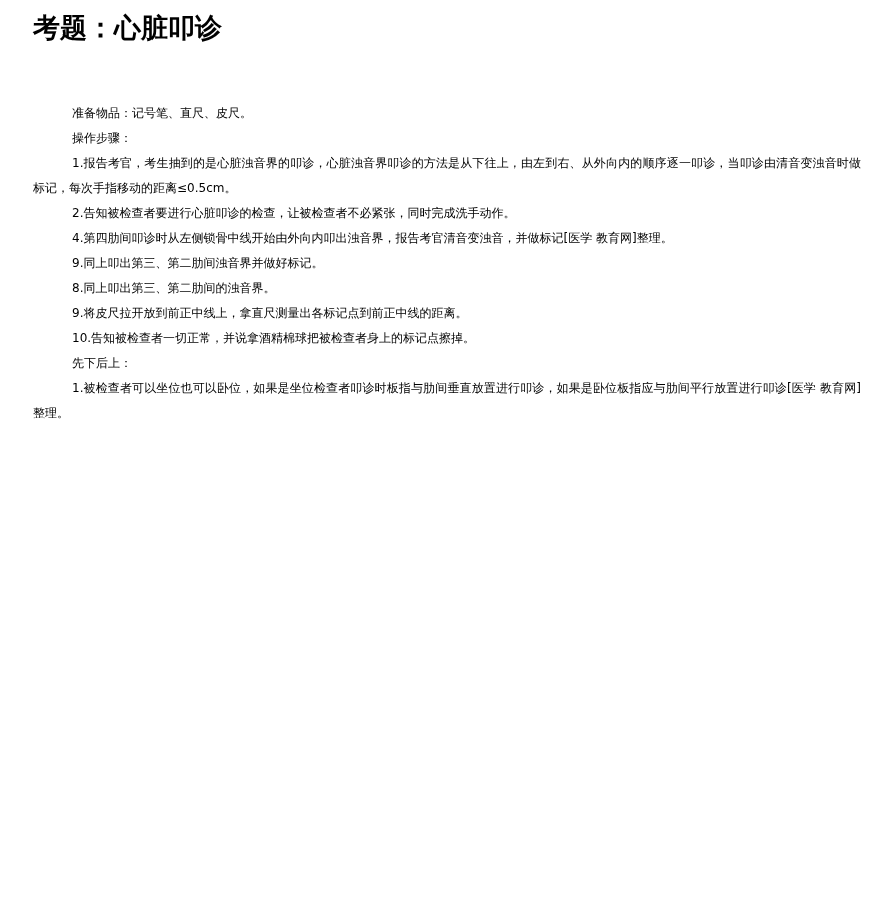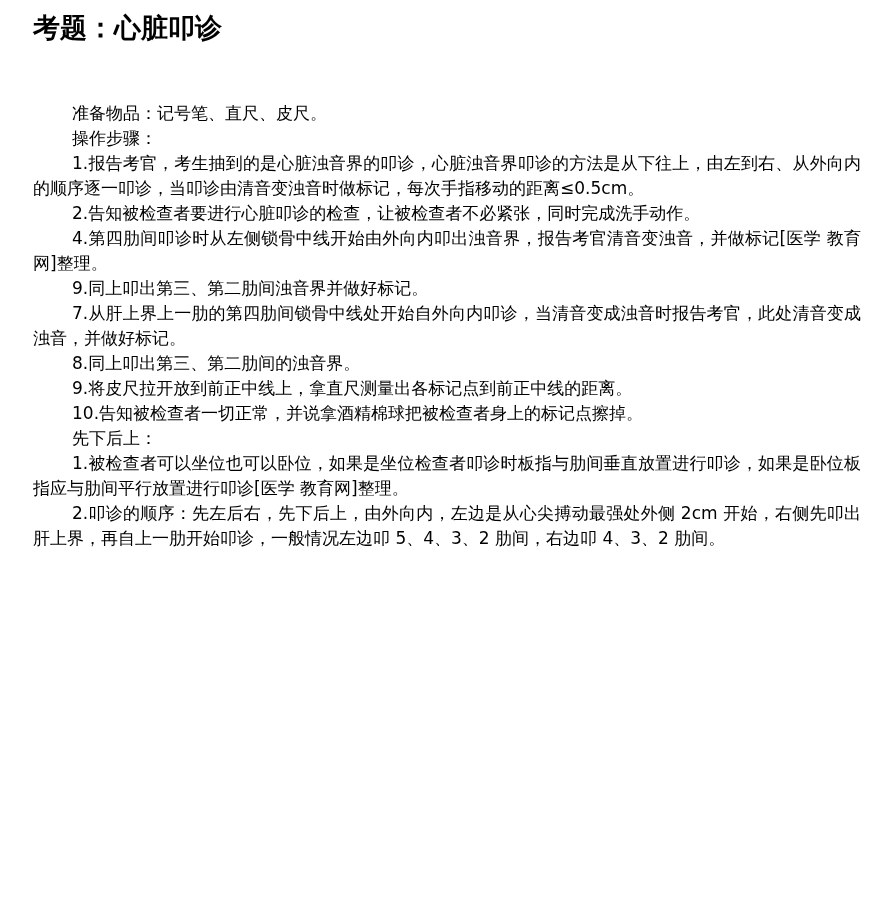--- a/index.html
+++ b/index.html
@@ -1,35 +1,33 @@
 <!DOCTYPE html>
 <html><head>
 <meta charset="utf-8">
 <style>
   html, body { margin: 0; padding: 0; background: #ffffff; }
   body { width: 878px; height: 906px; overflow: hidden; position: relative;
          font-family: "DejaVu Sans", "Liberation Sans", sans-serif; color: #000; }
   .title { position: absolute; left: 33px; top: 10px; font-size: 27px; font-weight: bold;
            font-family: "DejaVu Serif", "Liberation Serif", serif; letter-spacing: 0px; }
   .content { position: absolute; left: 33px; top: 101px; width: 828px; }
-  .p { font-size: 17px; line-height: 25px; text-indent: 39px; margin: 0; text-align: justify;
+  .p { font-size: 12px; line-height: 25px; text-indent: 39px; margin: 0; text-align: justify;
        word-break: break-all; }
 </style>
 </head>
 <body>
 
 <div class="title">考题：心脏叩诊</div>
 
 <div class="content">
   <p class="p">准备物品：记号笔、直尺、皮尺。</p>
   <p class="p">操作步骤：</p>
   <p class="p">1.报告考官，考生抽到的是心脏浊音界的叩诊，心脏浊音界叩诊的方法是从下往上，由左到右、从外向内的顺序逐一叩诊，当叩诊由清音变浊音时做标记，每次手指移动的距离≤0.5cm。</p>
   <p class="p">2.告知被检查者要进行心脏叩诊的检查，让被检查者不必紧张，同时完成洗手动作。</p>
   <p class="p">4.第四肋间叩诊时从左侧锁骨中线开始由外向内叩出浊音界，报告考官清音变浊音，并做标记[医学 教育网]整理。</p>
   <p class="p">9.同上叩出第三、第二肋间浊音界并做好标记。</p>
-  <p class="p">7.从肝上界上一肋的第四肋间锁骨中线处开始自外向内叩诊，当清音变成浊音时报告考官，此处清音变成浊音，并做好标记。</p>
   <p class="p">8.同上叩出第三、第二肋间的浊音界。</p>
   <p class="p">9.将皮尺拉开放到前正中线上，拿直尺测量出各标记点到前正中线的距离。</p>
   <p class="p">10.告知被检查者一切正常，并说拿酒精棉球把被检查者身上的标记点擦掉。</p>
   <p class="p">先下后上：</p>
   <p class="p">1.被检查者可以坐位也可以卧位，如果是坐位检查者叩诊时板指与肋间垂直放置进行叩诊，如果是卧位板指应与肋间平行放置进行叩诊[医学 教育网]整理。</p>
-  <p class="p">2.叩诊的顺序：先左后右，先下后上，由外向内，左边是从心尖搏动最强处外侧 2cm 开始，右侧先叩出肝上界，再自上一肋开始叩诊，一般情况左边叩 5、4、3、2 肋间，右边叩 4、3、2 肋间。</p>
 </div>
 
 </body></html>

